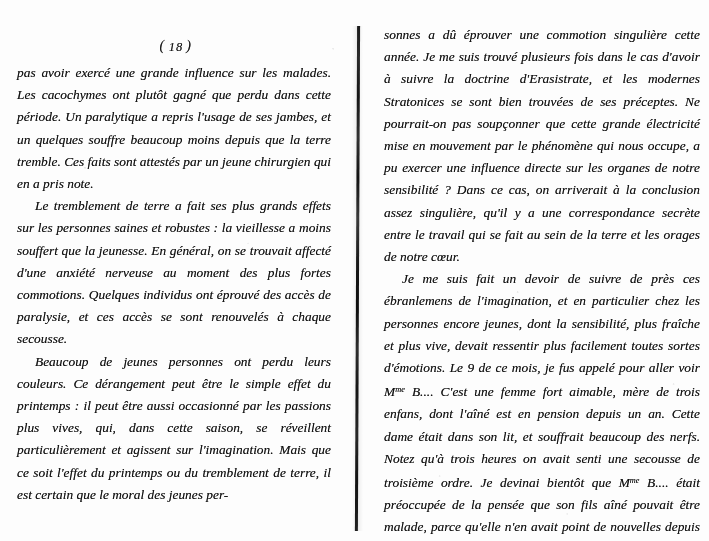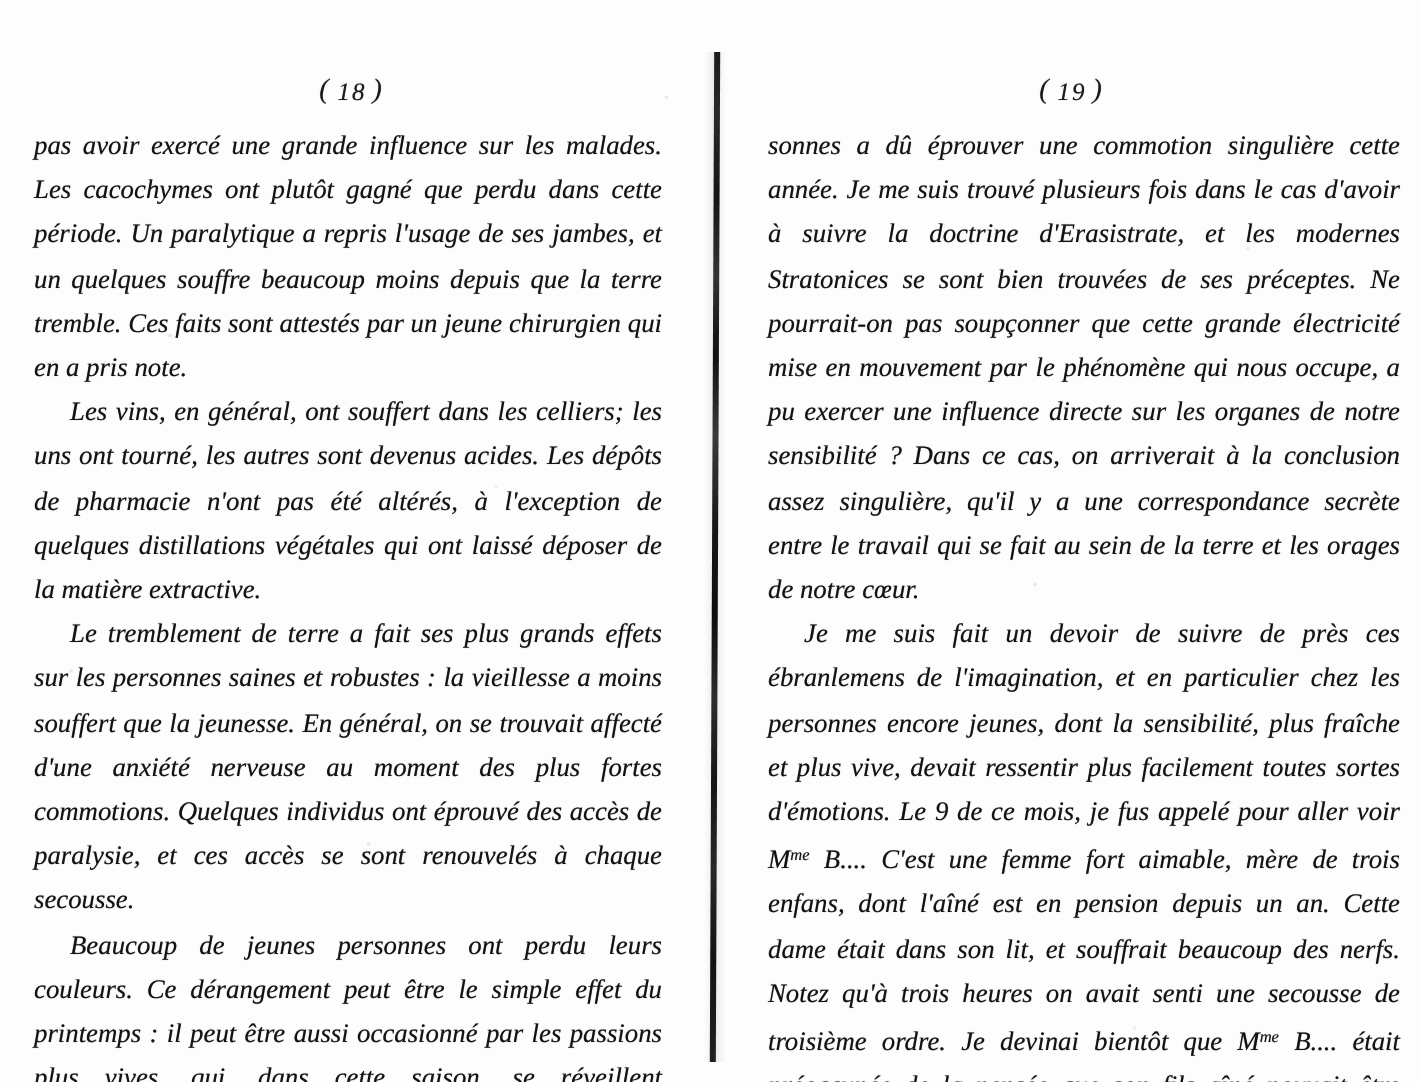--- a/index.html
+++ b/index.html
@@ -125,32 +125,28 @@
 <div class="scan">
 
   <div class="paper-noise"></div>
 
   <div class="page page-left">
     <div class="folio">
       <span>(</span><span class="num">18</span><span>)</span>
     </div>
     <div class="textblock">
       <p>pas avoir exercé une grande influence sur les malades. Les cacochymes ont plutôt gagné que perdu dans cette période. Un paralytique a repris l'usage de ses jambes, et un quelques souffre beaucoup moins depuis que la terre tremble. Ces faits sont attestés par un jeune chirurgien qui en a pris note.</p>
-      <p class="indent">Les vins, en général, ont souffert dans les celliers; les uns ont tourné, les autres sont devenus acides. Les dépôts de pharmacie n'ont pas été altérés, à l'exception de quelques distillations végétales qui ont laissé déposer de la matière extractive.</p>
       <p class="indent">Le tremblement de terre a fait ses plus grands effets sur les personnes saines et robustes : la vieillesse a moins souffert que la jeunesse. En général, on se trouvait affecté d'une anxiété nerveuse au moment des plus fortes commotions. Quelques individus ont éprouvé des accès de paralysie, et ces accès se sont renouvelés à chaque secousse.</p>
       <p class="indent">Beaucoup de jeunes personnes ont perdu leurs couleurs. Ce dérangement peut être le simple effet du printemps : il peut être aussi occasionné par les passions plus vives, qui, dans cette saison, se réveillent particulièrement et agissent sur l'imagination. Mais que ce soit l'effet du printemps ou du tremblement de terre, il est certain que le moral des jeunes per-</p>
     </div>
   </div>
 
   <div class="gutter-soft"></div>
   <div class="gutter"></div>
 
   <div class="page page-right">
-    <div class="folio">
-      <span>(</span><span class="num">19</span><span>)</span>
-    </div>
     <div class="textblock">
       <p>sonnes a dû éprouver une commotion singulière cette année. Je me suis trouvé plusieurs fois dans le cas d'avoir à suivre la doctrine d'Erasistrate, et les modernes Stratonices se sont bien trouvées de ses préceptes. Ne pourrait-on pas soupçonner que cette grande électricité mise en mouvement par le phénomène qui nous occupe, a pu exercer une influence directe sur les organes de notre sensibilité ? Dans ce cas, on arriverait à la conclusion assez singulière, qu'il y a une correspondance secrète entre le travail qui se fait au sein de la terre et les orages de notre cœur.</p>
       <p class="indent">Je me suis fait un devoir de suivre de près ces ébranlemens de l'imagination, et en particulier chez les personnes encore jeunes, dont la sensibilité, plus fraîche et plus vive, devait ressentir plus facilement toutes sortes d'émotions. Le 9 de ce mois, je fus appelé pour aller voir M<sup class="abbr">me</sup> B.... C'est une femme fort aimable, mère de trois enfans, dont l'aîné est en pension depuis un an. Cette dame était dans son lit, et souffrait beaucoup des nerfs. Notez qu'à trois heures on avait senti une secousse de troisième ordre. Je devinai bientôt que M<sup class="abbr">me</sup> B.... était préoccupée de la pensée que son fils aîné pouvait être malade, parce qu'elle n'en avait point de nouvelles depuis huit jours. En effet, son naturel, extrêmement gai,</p>
     </div>
   </div>
 
 </div>
 
 </body></html>

